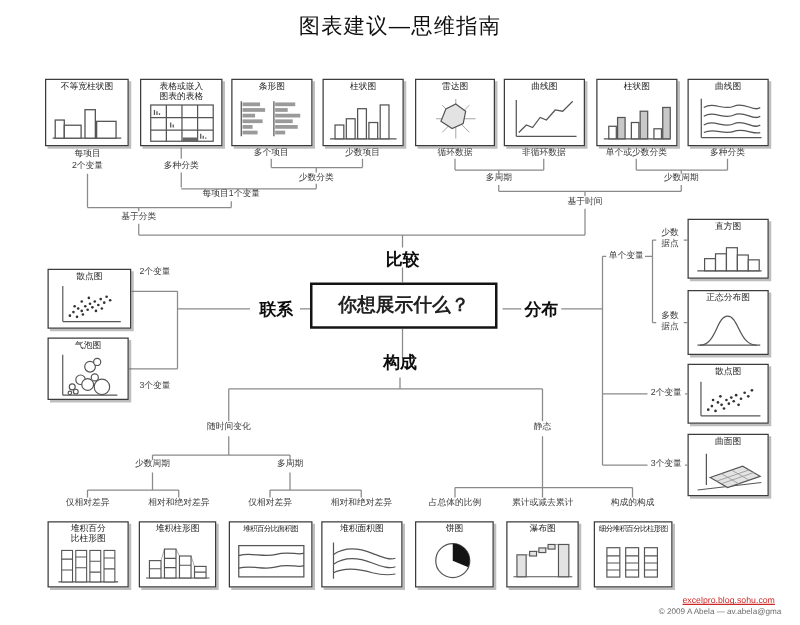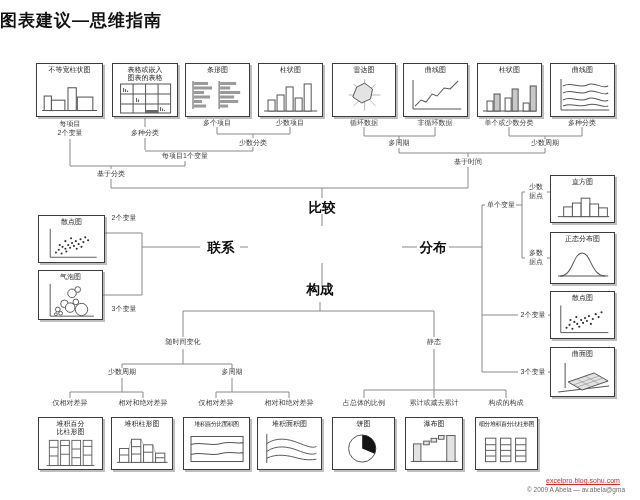--- a/index.html
+++ b/index.html
@@ -1,19 +1,19 @@
 <!DOCTYPE html>
 <html><head>
 <meta charset="utf-8">
 <style>
   html,body{margin:0;padding:0;background:#e9e9e9;}
   #frame{position:relative;width:640px;height:500px;background:#ffffff;overflow:hidden;
          font-family:"Liberation Sans","DejaVu Sans",sans-serif;color:#222;}
-  #title{position:absolute;top:9px;left:0;width:100%;text-align:left;
-         font-size:17px;font-weight:bold;letter-spacing:1px;color:#111;}
+  #title{position:absolute;top:9px;left:0;width:100%;text-align:center;
+         font-size:17px;font-weight:normal;letter-spacing:1px;color:#111;}
   #wires{position:absolute;left:0;top:0;width:640px;height:500px;}
   .box{position:absolute;background:#fff;border:1px solid #3c3c3c;box-sizing:border-box;
        box-shadow:2px 2px 0 rgba(110,110,110,.45);display:flex;flex-direction:column;
        align-items:center;overflow:hidden;}
   .bt{font-size:7px;line-height:8px;margin-top:2px;color:#222;text-align:center;
       white-space:pre-line;}
   .bt.sm{font-size:6px;letter-spacing:-0.5px;}
   .box svg{flex:1;width:94%;}
   .lbl{position:absolute;transform:translateX(-50%);font-size:7px;line-height:8.5px;
        color:#3a3a3a;text-align:center;white-space:pre-line;}
@@ -176,20 +176,23 @@
   <span class="lbl" style="left:111px;top:170px">基于分类</span>
   <span class="lbl" style="left:399px;top:139px">多周期</span>
   <span class="lbl" style="left:545px;top:139px">少数周期</span>
   <span class="lbl" style="left:468px;top:158px">基于时间</span>
 
   <span class="branch" style="left:322px;top:199px">比较</span>
   <span class="branch" style="left:221px;top:239px">联系</span>
   <span class="branch" style="left:433px;top:239px">分布</span>
   <span class="branch" style="left:320px;top:281px">构成</span>
 
+  <div id="centerbox">
+    <span>你想展示什么？</span>
+  </div>
 
   <div class="box" style="left:38px;top:215px;width:67px;height:48px">
     <div class="bt">散点图</div>
     <svg class="mini" viewBox="0 0 61 38">
       <path class="ln" d="M8,3 V33 M8,33 H57"></path>
       <g class="dot">
         <circle cx="14" cy="28" r="1.1"></circle>
           <circle cx="17" cy="25" r="1.1"></circle>
           <circle cx="20" cy="29" r="1.1"></circle>
         <circle cx="21" cy="22" r="1.1"></circle>

